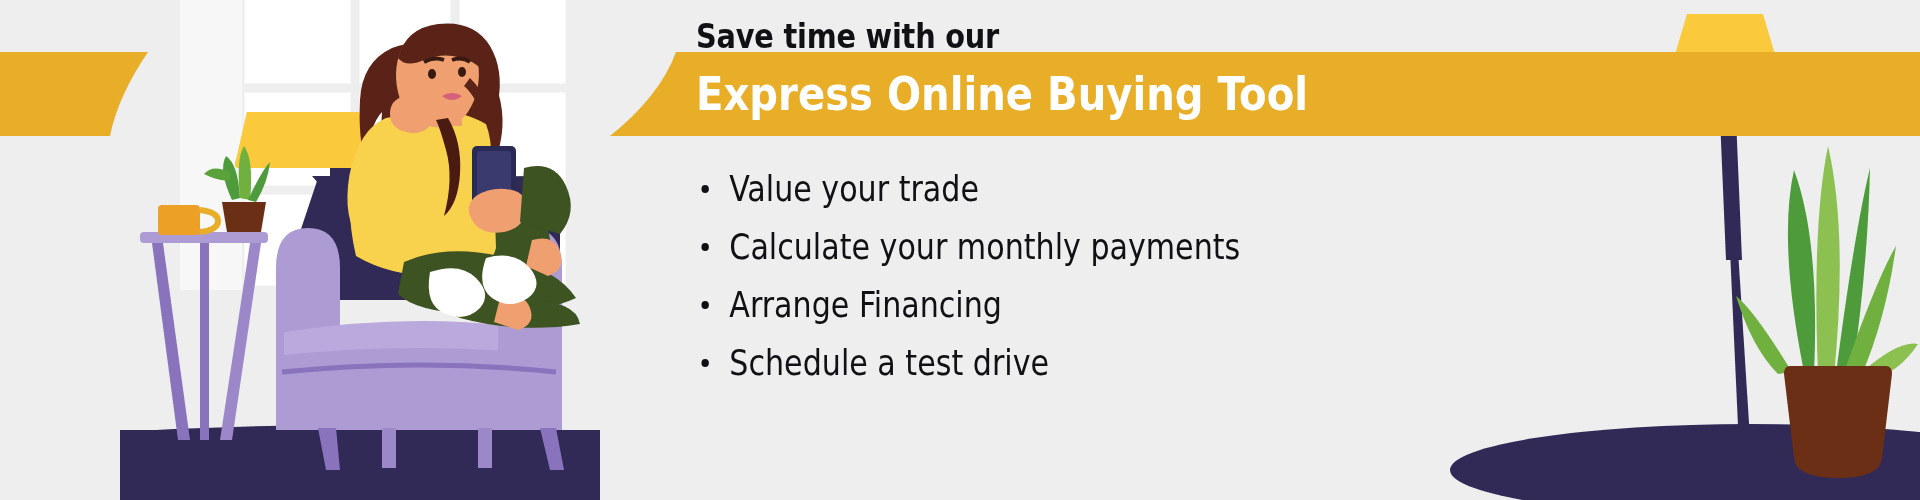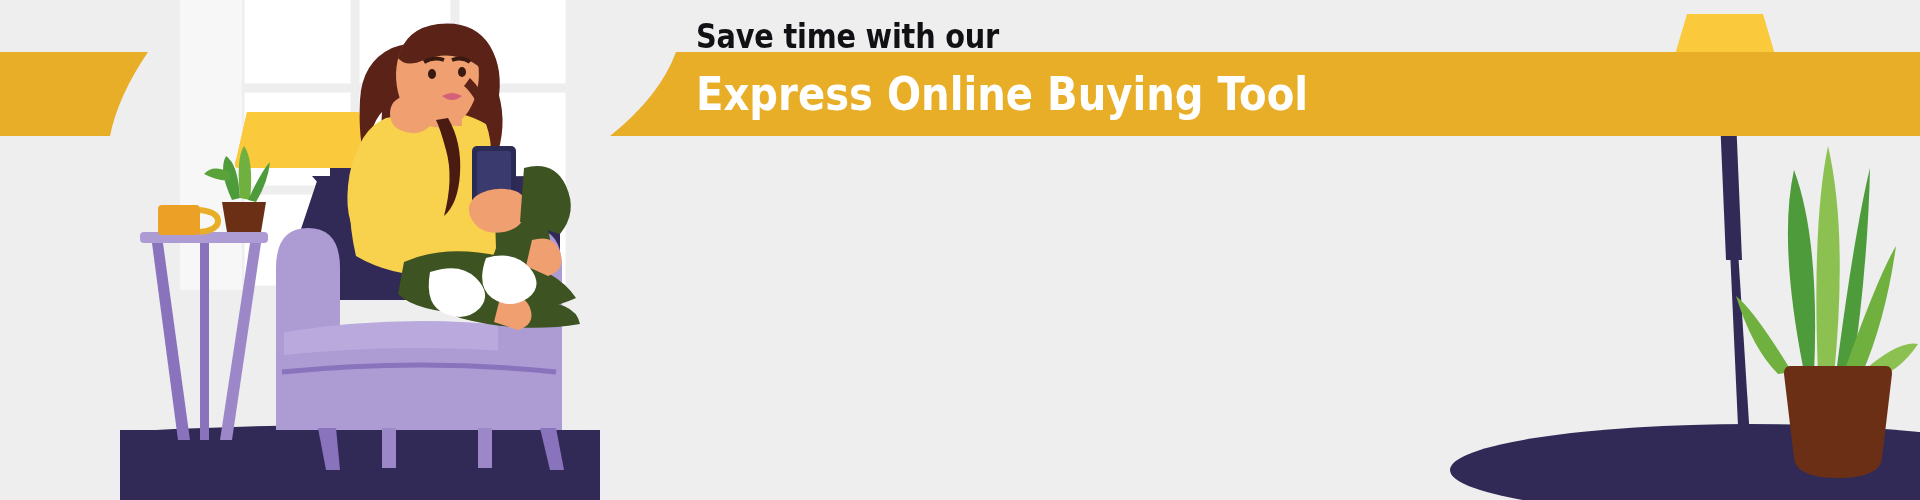--- a/index.html
+++ b/index.html
@@ -198,15 +198,33 @@
   <svg class="layer" style="z-index:30;" viewBox="0 0 1920 500" preserveAspectRatio="none" aria-hidden="true">
 
     <path d="M0 52 L148 52 Q118 96 110 136 L0 136 Z" fill="#e8ae27"></path>
 
     <path d="M676 52 L1920 52 L1920 136 L610 136 Q660 96 676 52 Z" fill="#e8ae27"></path>
   </svg>
 
   <div id="text-block">
     <div id="eyebrow">Save time with our</div>
     <div id="headline">Express Online Buying Tool</div>
+    <ul id="bullets">
+      <li>
+        <span class="dot"></span>
+        <span>Value your trade</span>
+      </li>
+      <li>
+        <span class="dot"></span>
+        <span>Calculate your monthly payments</span>
+      </li>
+      <li>
+        <span class="dot"></span>
+        <span>Arrange Financing</span>
+      </li>
+      <li>
+        <span class="dot"></span>
+        <span>Schedule a test drive</span>
+      </li>
+    </ul>
   </div>
 
 </div>
 
 </body></html>

